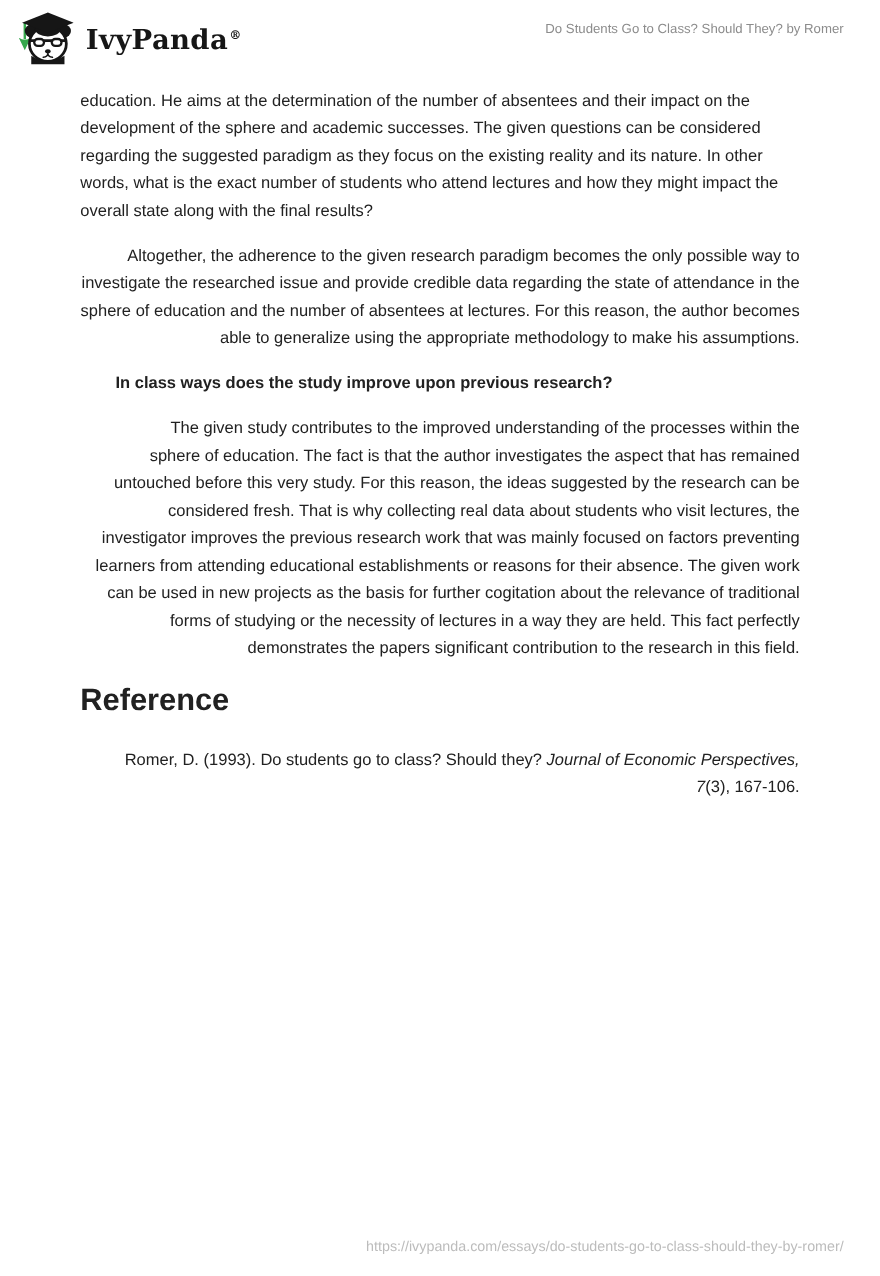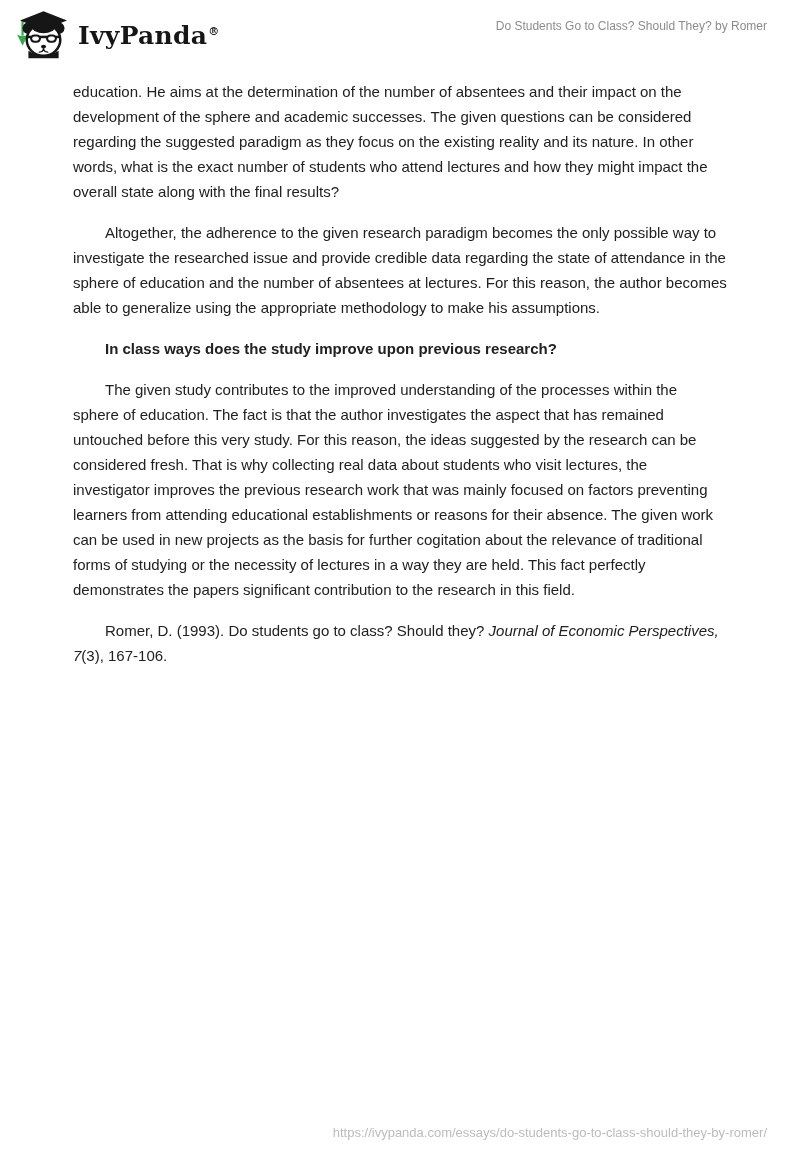--- a/index.html
+++ b/index.html
@@ -51,21 +51,21 @@
     line-height:16px;
   }
   
   .article{
     padding:17px 73px 0 73px;
     font-size:15px;
     line-height:25px;
     color:var(--body-text);
   }
   .article p{margin:0 0 16px 0;}
-  .indent{text-indent:32px;}
+  .indent{text-indent:32px;text-align:right;}
   .question-heading{
     font-size:15px;
     line-height:25px;
     font-weight:700;
     color:var(--body-text);
     margin:16px 0 16px 0;
     text-indent:32px;
   }
   .reference-heading{
     font-size:28px;
@@ -125,18 +125,19 @@
       <span class="brand-name"><span>IvyPanda</span><sup>®</sup></span>
     </div>
     <div class="page-title">Do Students Go to Class? Should They? by Romer</div>
   </header>
 
   <main class="article">
     <p>education. He aims at the determination of the number of absentees and their impact on the development of the sphere and academic successes. The given questions can be considered regarding the suggested paradigm as they focus on the existing reality and its nature. In other words, what is the exact number of students who attend lectures and how they might impact the overall state along with the final results?</p>
     <p class="indent">Altogether, the adherence to the given research paradigm becomes the only possible way to investigate the researched issue and provide credible data regarding the state of attendance in the sphere of education and the number of absentees at lectures. For this reason, the author becomes able to generalize using the appropriate methodology to make his assumptions.</p>
     <h3 class="question-heading">In class ways does the study improve upon previous research?</h3>
     <p class="indent">The given study contributes to the improved understanding of the processes within the sphere of education. The fact is that the author investigates the aspect that has remained untouched before this very study. For this reason, the ideas suggested by the research can be considered fresh. That is why collecting real data about students who visit lectures, the investigator improves the previous research work that was mainly focused on factors preventing learners from attending educational establishments or reasons for their absence. The given work can be used in new projects as the basis for further cogitation about the relevance of traditional forms of studying or the necessity of lectures in a way they are held. This fact perfectly demonstrates the papers significant contribution to the research in this field.</p>
+    <h2 class="reference-heading">Reference</h2>
     <p class="citation indent"><span>Romer, D. (1993). Do students go to class? Should they? </span><em>Journal of Economic Perspectives, 7</em><span>(3), 167-106.</span></p>
   </main>
 
   <div class="footer-url">https://ivypanda.com/essays/do-students-go-to-class-should-they-by-romer/</div>
 
 </div>
 
 </body></html>

